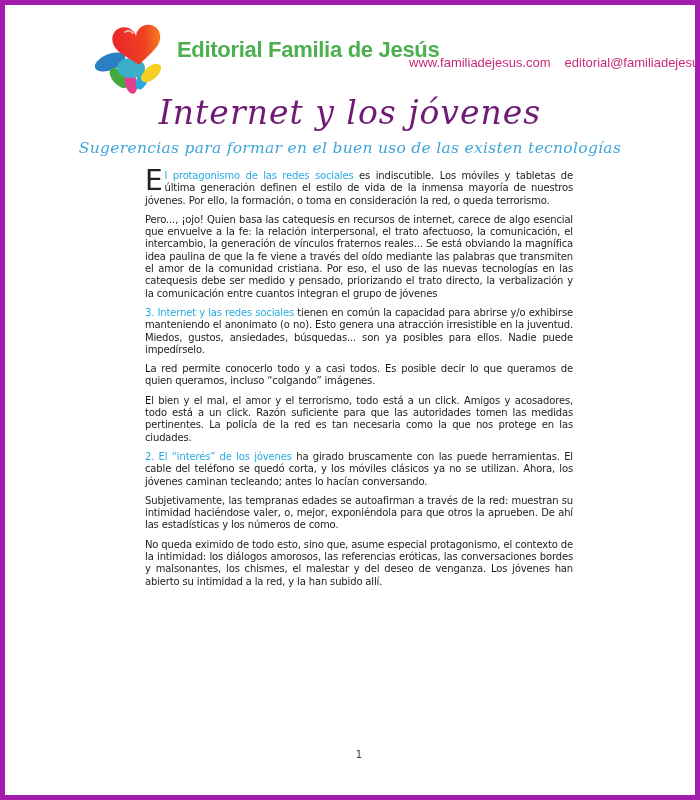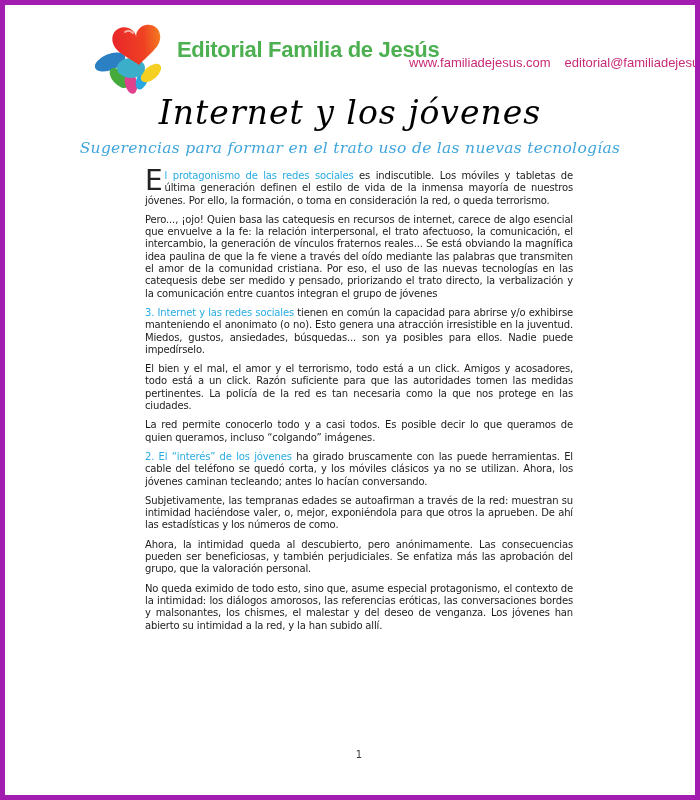--- a/index.html
+++ b/index.html
@@ -26,21 +26,21 @@
     font-family:"Liberation Sans", sans-serif;
     white-space:nowrap;
   }
   .links a{color:#C92A76;text-decoration:none;margin-right:14px;cursor:pointer;}
   
   .doc-title{
     position:absolute;top:88px;left:0;width:100%;
     text-align:center;
     font-family:"DejaVu Serif", serif;
     font-style:italic;
-    font-size:33px;color:#000000;
+    font-size:33px;color:#701a75;
     letter-spacing:1px;
   }
   .doc-subtitle{
     position:absolute;top:134px;left:0;width:100%;
     text-align:center;
     font-family:"DejaVu Serif", serif;
     font-style:italic;
     font-size:15.5px;color:#3FA5DC;
     letter-spacing:0.3px;
   }
@@ -93,34 +93,33 @@
     </svg>
   </div>
 
   <div class="brand">Editorial Familia de Jesús</div>
 
   <div class="links">
     <a>www.familiadejesus.com</a><a>editorial@familiadejesus.com</a>
   </div>
 
   <div class="doc-title">Internet y los jóvenes</div>
-  <div class="doc-subtitle">Sugerencias para formar en el trato uso de las nuevas tecnologías</div>
+  <div class="doc-subtitle">Sugerencias para formar en el buen uso de las existen tecnologías</div>
 
   <div class="content">
     <p><span class="dropcap">E</span><span class="lead">l protagonismo de las redes sociales</span><span> es indiscutible. Los móviles y tabletas de última generación definen el estilo de vida de la inmensa mayoría de nuestros jóvenes. Por ello, la formación, o toma en consideración la red, o queda terrorismo.</span></p>
 
     <p>Pero..., ¡ojo! Quien basa las catequesis en recursos de internet, carece de algo esencial que envuelve a la fe: la relación interpersonal, el trato afectuoso, la comunicación, el intercambio, la generación de vínculos fraternos reales... Se está obviando la magnífica idea paulina de que la fe viene a través del oído mediante las palabras que transmiten el amor de la comunidad cristiana. Por eso, el uso de las nuevas tecnologías en las catequesis debe ser medido y pensado, priorizando el trato directo, la verbalización y la comunicación entre cuantos integran el grupo de jóvenes</p>
 
     <p><span class="lead">3. Internet y las redes sociales</span><span> tienen en común la capacidad para abrirse y/o exhibirse manteniendo el anonimato (o no). Esto genera una atracción irresistible en la juventud. Miedos, gustos, ansiedades, búsquedas... son ya posibles para ellos. Nadie puede impedírselo.</span></p>
 
+    <p>La red permite conocerlo todo y a casi todos. Es posible decir lo que queramos de quien queramos, incluso “colgando” imágenes.</p>
     <p>El bien y el mal, el amor y el terrorismo, todo está a un click. Amigos y acosadores, todo está a un click. Razón suficiente para que las autoridades tomen las medidas pertinentes. La policía de la red es tan necesaria como la que nos protege en las ciudades.</p>
-    <p>La red permite conocerlo todo y a casi todos. Es posible decir lo que queramos de quien queramos, incluso “colgando” imágenes.</p>
 
     <p><span class="lead">2. El “interés” de los jóvenes</span><span> ha girado bruscamente con las puede herramientas. El cable del teléfono se quedó corta, y los móviles clásicos ya no se utilizan. Ahora, los jóvenes caminan tecleando; antes lo hacían conversando.</span></p>
 
     <p>Subjetivamente, las tempranas edades se autoafirman a través de la red: muestran su intimidad haciéndose valer, o, mejor, exponiéndola para que otros la aprueben. De ahí las estadísticas y los números de como.</p>
-    <p>Ahora, la intimidad queda al descubierto, pero anónimamente. Las consecuencias pueden ser beneficiosas, y también perjudiciales. Se enfatiza más las aprobación del grupo, que la valoración personal.</p>
     <p>No queda eximido de todo esto, sino que, asume especial protagonismo, el contexto de la intimidad: los diálogos amorosos, las referencias eróticas, las conversaciones bordes y malsonantes, los chismes, el malestar y del deseo de venganza. Los jóvenes han abierto su intimidad a la red, y la han subido allí.</p>
   </div>
 
   <div class="page-number">1</div>
 
 </div>
 
 </body></html>

